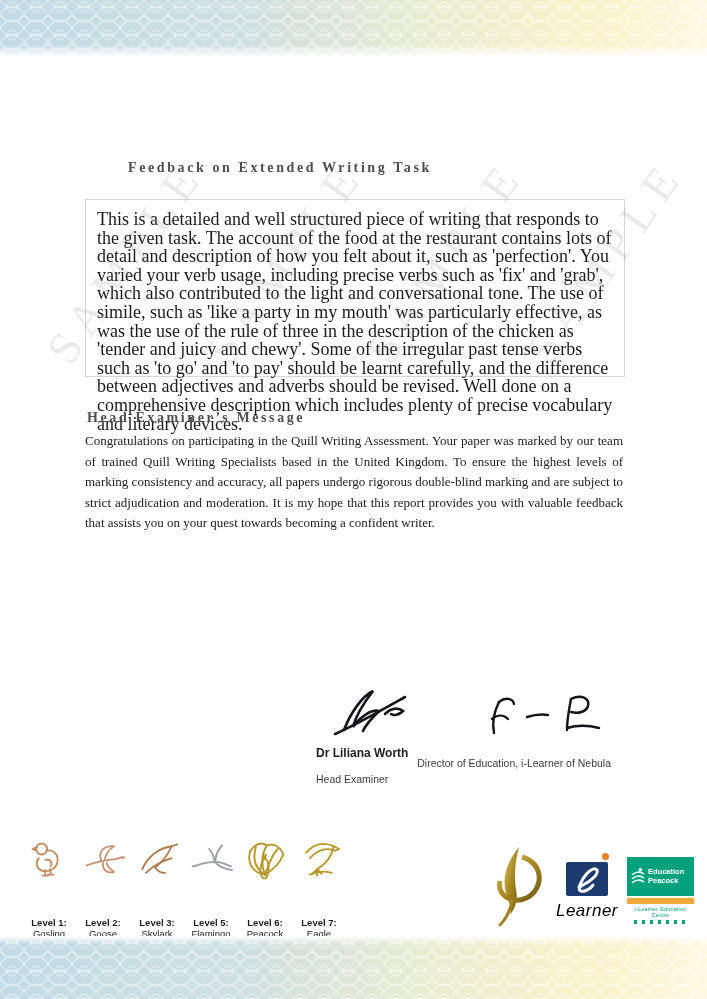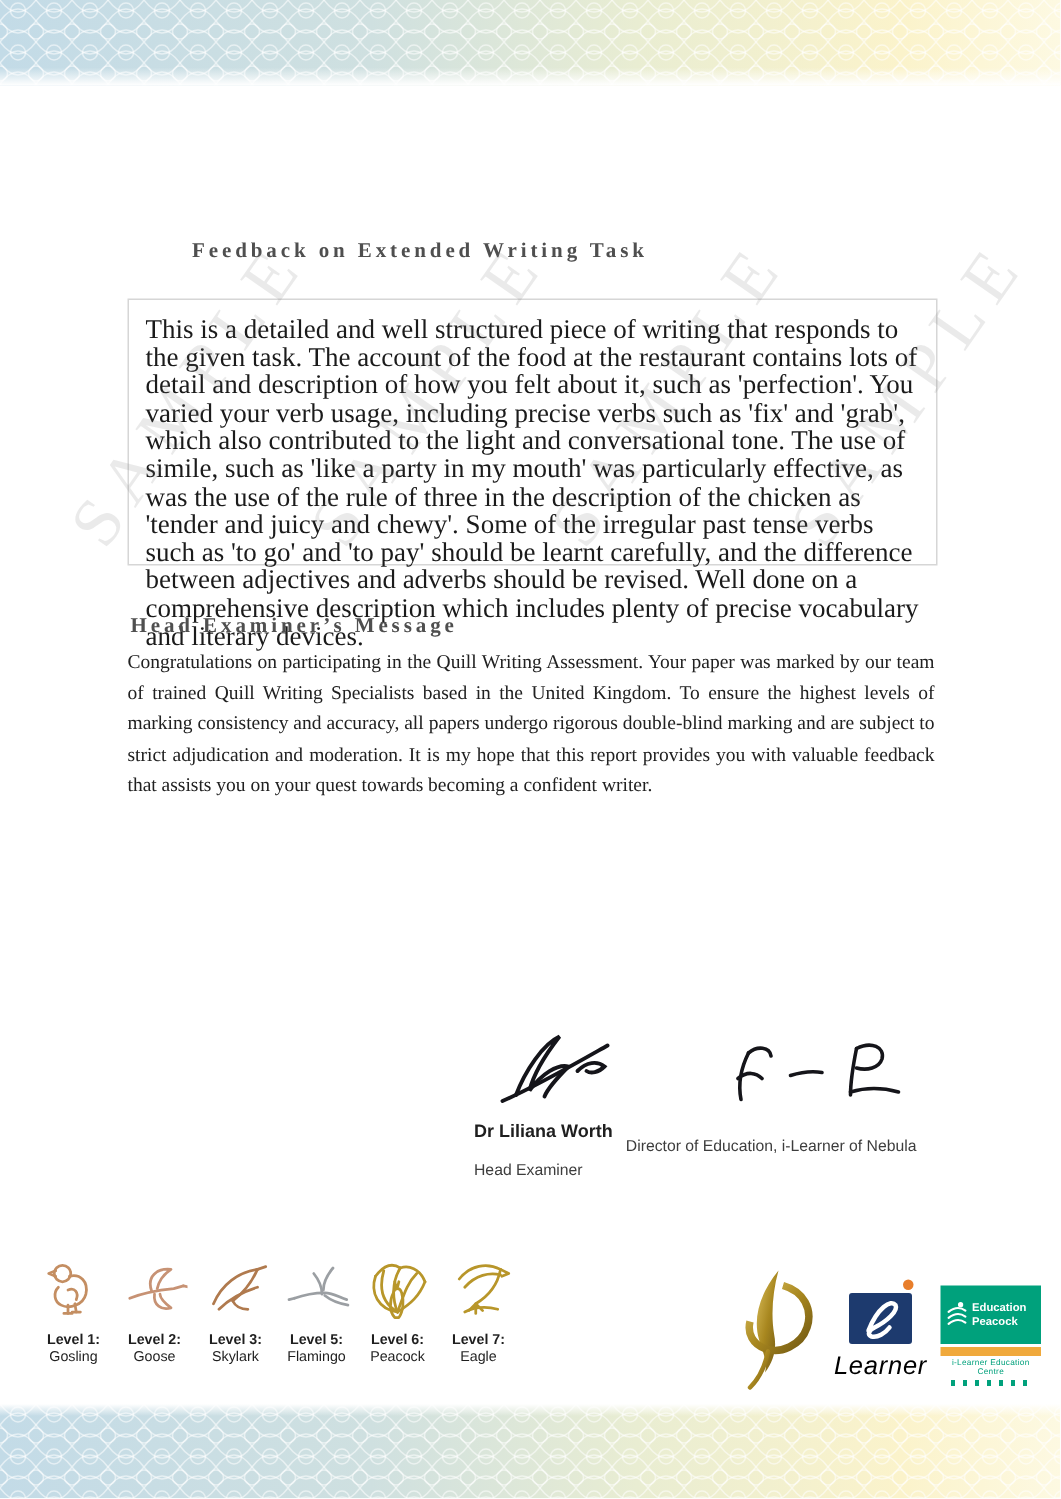--- a/index.html
+++ b/index.html
@@ -42,21 +42,21 @@
   .sig { position:absolute; font-family:Liberation Sans, sans-serif; }
   #sig-left { left:316px; top:684px; width:140px; }
   #sig-left .sig-draw { margin-left:12px; }
   #sig-right { right:96px; top:692px; width:230px; text-align:right; }
   #sig-right .sig-draw { margin-right:4px; }
   .sig-name { font-weight:bold; font-size:12px; color:#1f1f1f; margin-top:4px; }
   .sig-title { font-size:10.5px; color:#3d3d3d; margin-top:13px; }
 
   
   #levels { position:absolute; left:22px; top:835px; display:flex; }
-  .level { width:54px; display:flex; flex-direction:column; align-items:center; }
+  .level { width:54px; display:flex; flex-direction:column; align-items:center;gap:29px; }
   .level-icon { width:46px; height:50px; display:flex; align-items:center; justify-content:center; }
   .level-icon svg { width:44px; height:46px; }
   .level-icon path, .level-icon circle { fill:none; stroke:currentColor; stroke-width:2;
     stroke-linecap:round; stroke-linejoin:round; }
   .level-label { margin-top:3px; text-align:center; font-family:"Liberation Sans", sans-serif;
     font-size:9.5px; line-height:11px; color:#1f1f1f; }
   .level-label b { display:block; }
 
   
   #logo-quill { position:absolute; left:492px; top:845px; }

